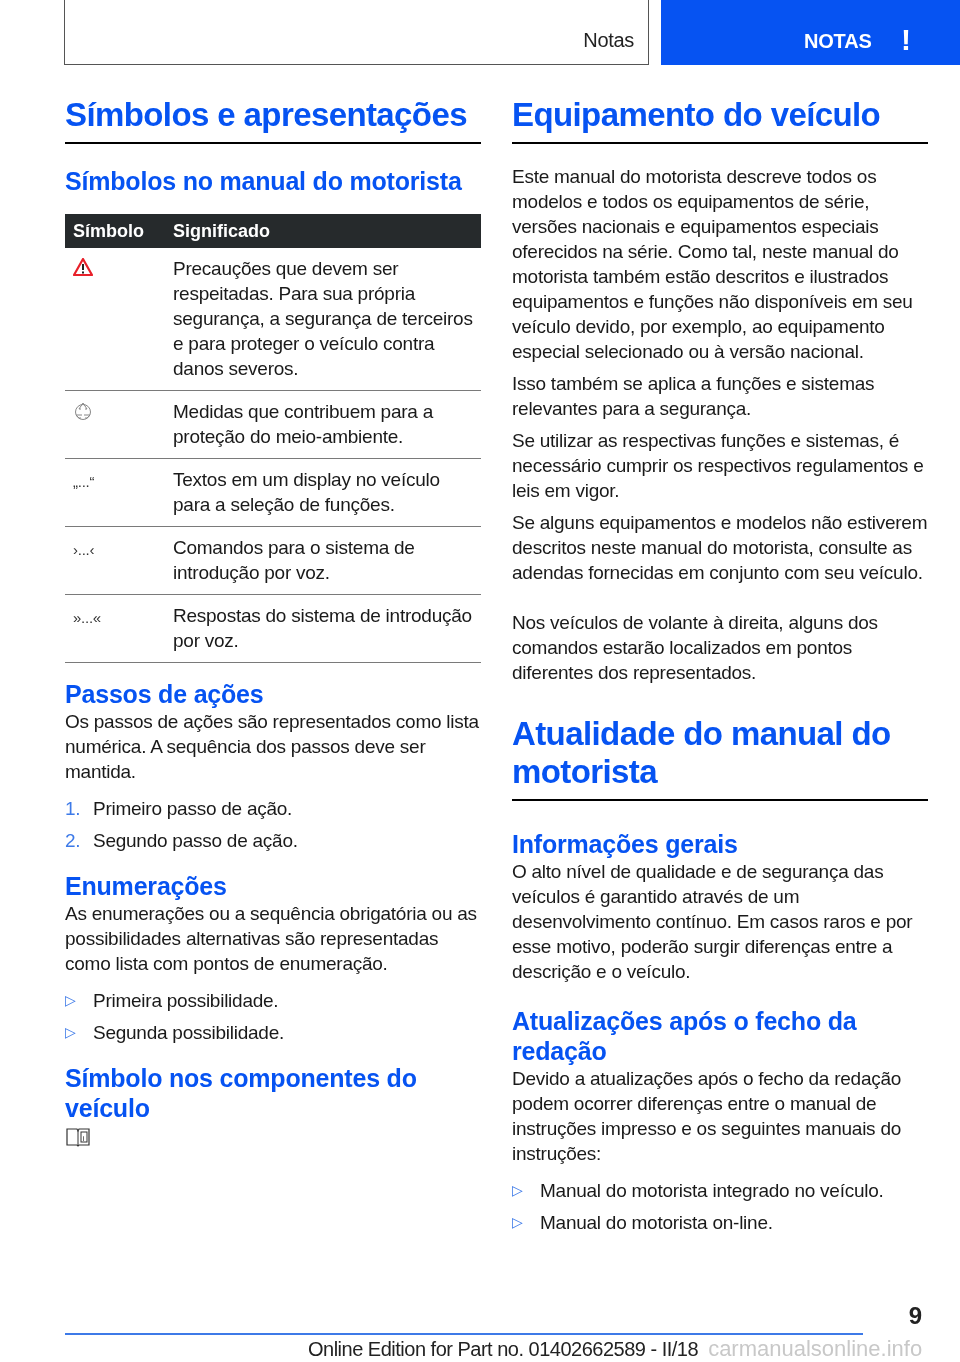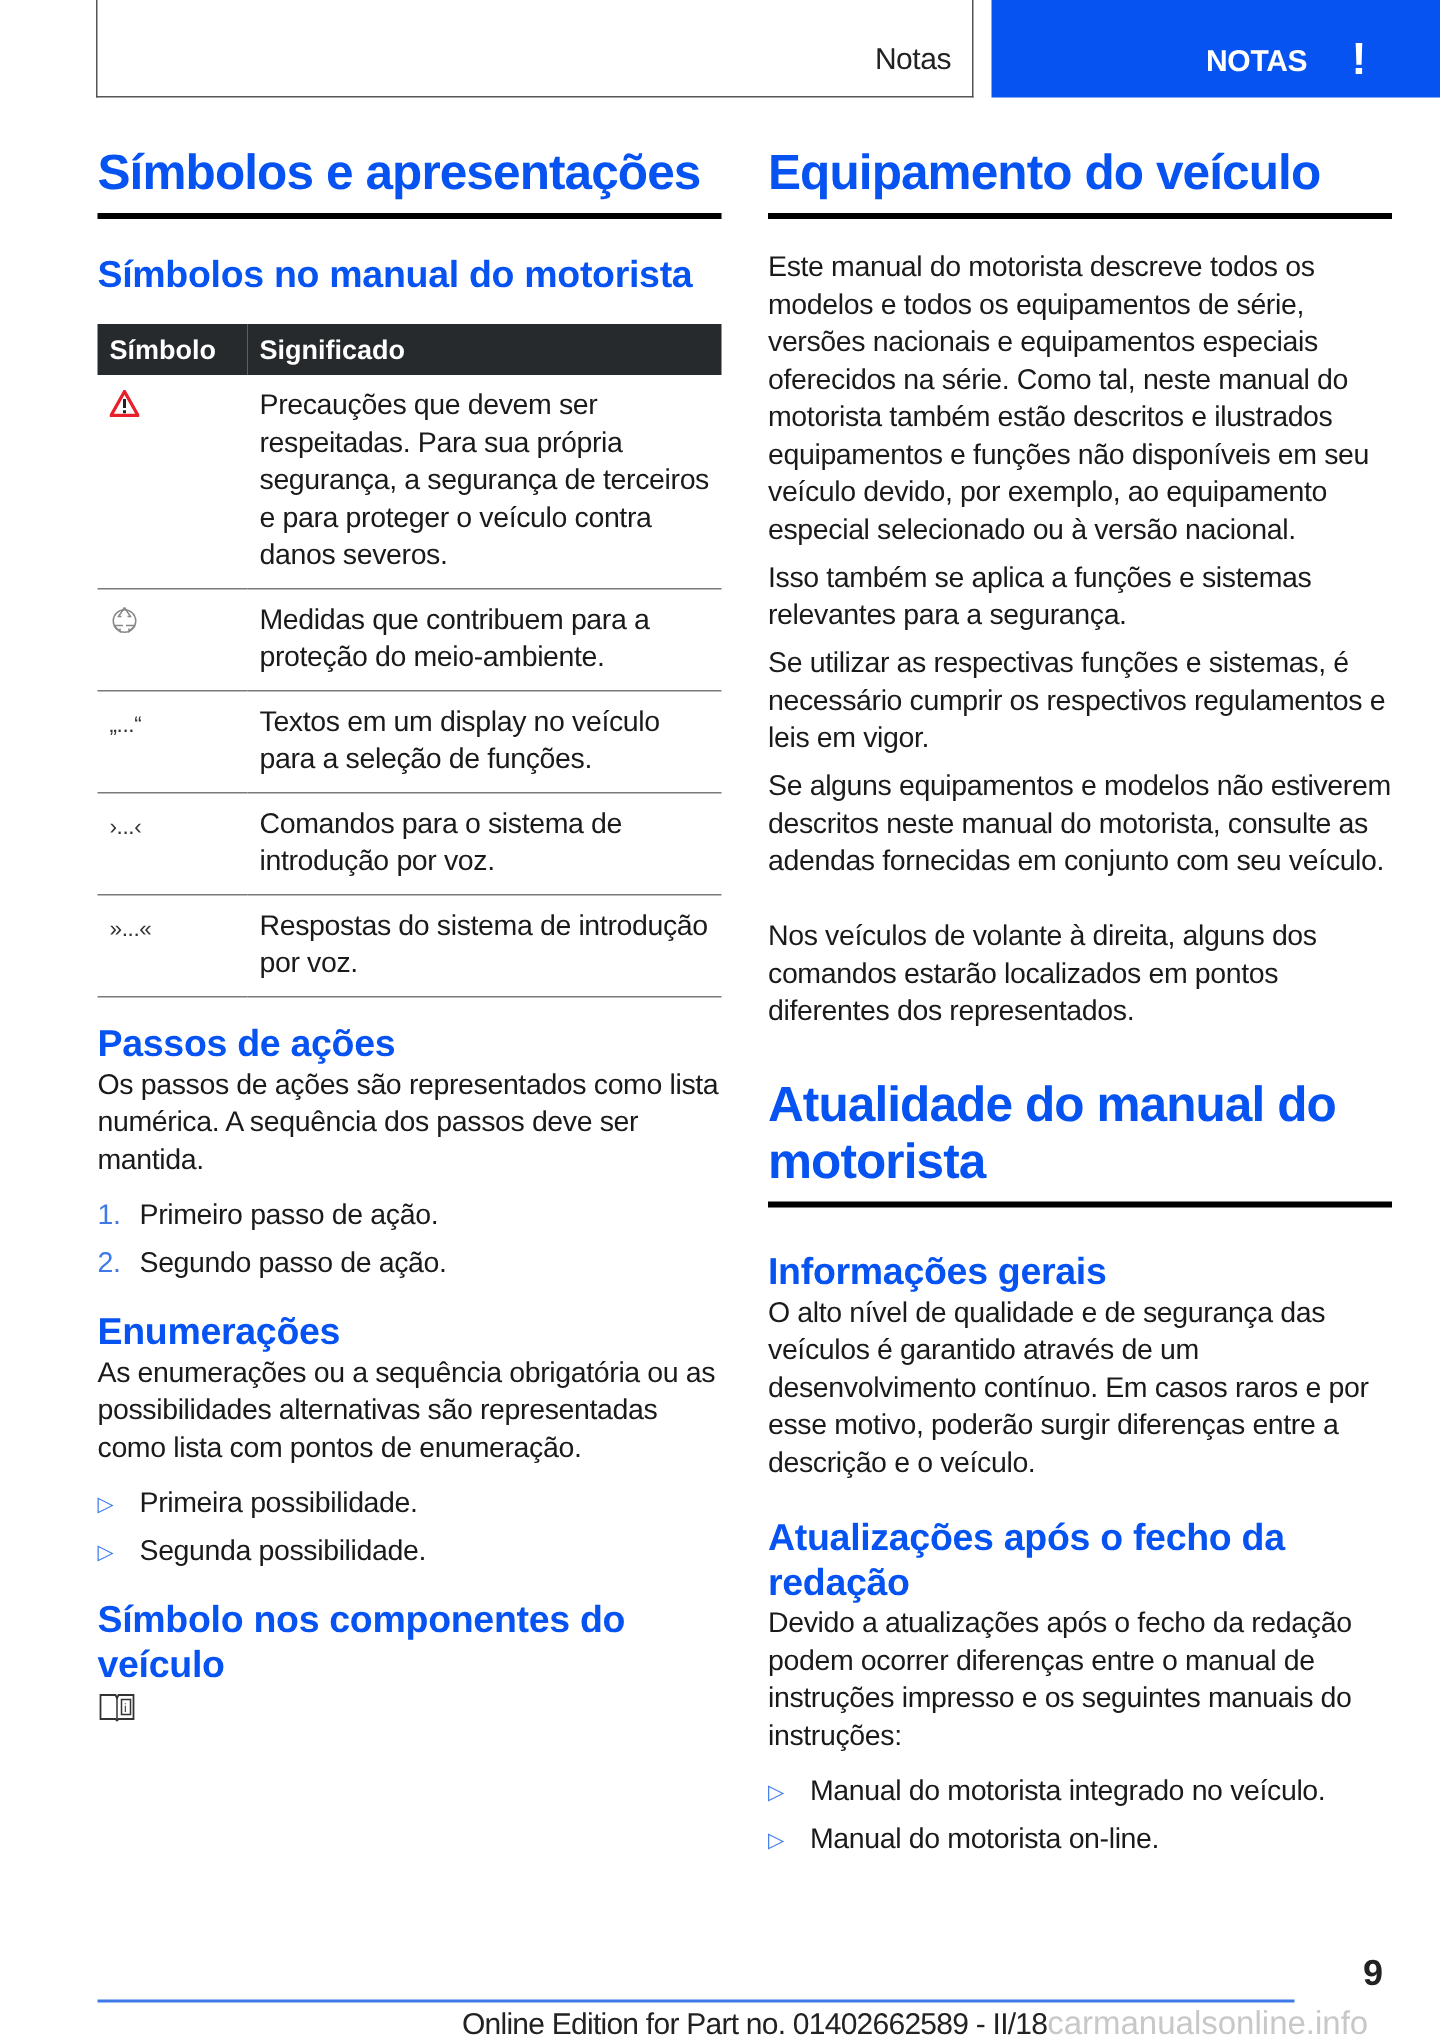--- a/index.html
+++ b/index.html
@@ -27,21 +27,21 @@
       position: absolute; left: 240px; bottom: 10px; font-size: 30px; color: #fff;
       font-weight: bold; line-height: 1;
     }
 
     .col { position: absolute; top: 96px; }
     .col-left { left: 65px; width: 416px; }
     .col-right { left: 512px; width: 416px; }
 
     .h1 {
       font-size: 33px; font-weight: bold; color: #0653f2; letter-spacing: -0.6px;
-      line-height: 38px; padding-bottom: 8px; border-bottom: 4px solid #000000;
+      line-height: 38px; padding-bottom: 8px; border-bottom: 2px solid #000000;
     }
     .h2 {
       font-size: 25px; font-weight: bold; color: #0653f2; line-height: 30px; letter-spacing: -0.2px;
     }
     p.body {
       font-size: 19px; line-height: 25px; color: #1a1a1a; letter-spacing: -0.25px;
     }
 
     
     .sym-table { width: 416px; border-collapse: collapse; margin-top: 18px; }
@@ -67,21 +67,21 @@
     .footer-line {
       position: absolute; left: 65px; top: 1333px; width: 798px; height: 2px; background: #3d7ae8;
     }
     .page-num {
       position: absolute; right: 38px; top: 1302px; font-size: 24px; font-weight: bold; color: #222;
     }
     .footer-text {
       position: absolute; left: 308px; top: 1336px; font-size: 20px; color: #222; letter-spacing: -0.5px;
       white-space: nowrap;
     }
-    .footer-text .wm { color: #c8c8c8; font-size: 22px; letter-spacing: 0; }
+    .footer-text .wm { color: #c8c8c8; font-size: 22px; letter-spacing: 0; padding-left: 10px; }
   </style>
 </head>
 <body>
 
 <div class="hdr-left">
   <span class="hdr-left-label">Notas</span>
 </div>
 <div class="hdr-right">
   <span class="hdr-right-label">NOTAS</span>
   <span class="hdr-excl">!</span>

